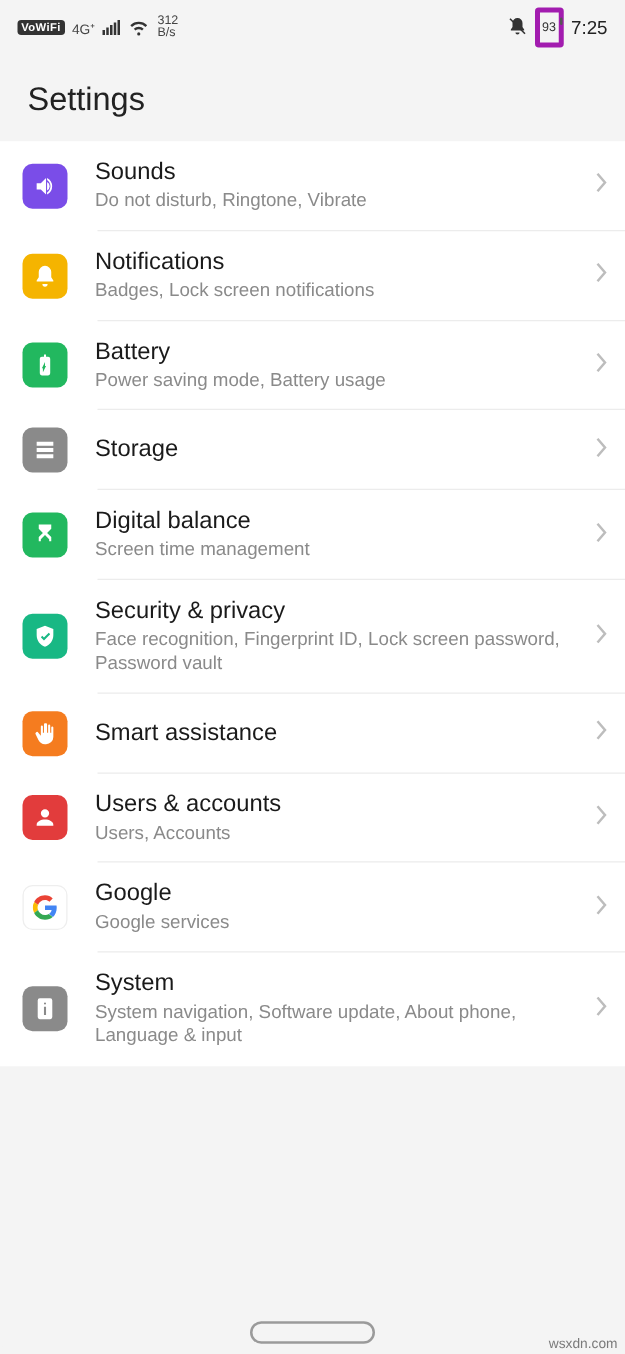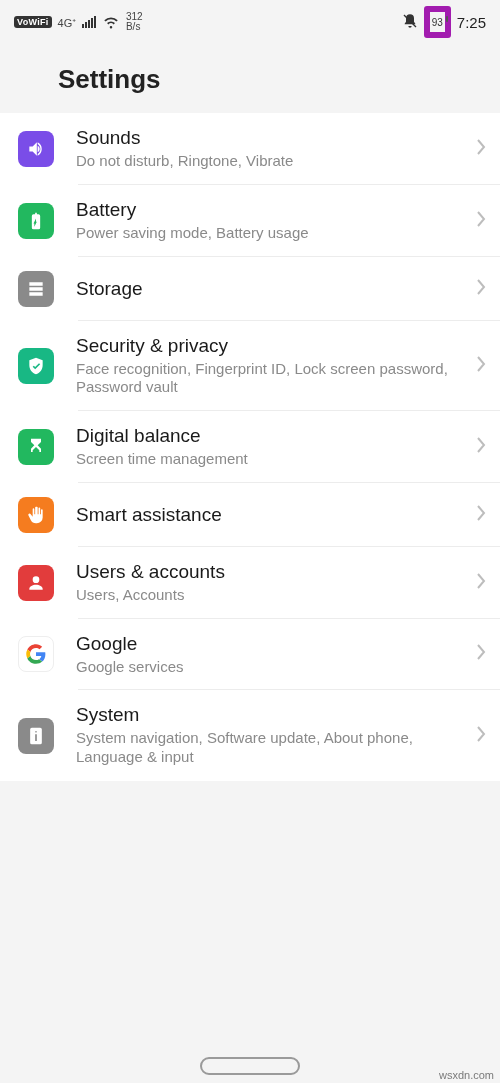--- a/index.html
+++ b/index.html
@@ -10,26 +10,26 @@
   .status-bar { display: flex; justify-content: space-between; align-items: center; padding: 6px 14px 4px 14px; font-size: 14px; color: #333; }
   .status-left { display: flex; align-items: center; gap: 6px; }
   .status-right { display: flex; align-items: center; gap: 6px; }
   .vowifi-badge { background: #333; color: #fff; font-size: 9px; font-weight: 700; padding: 1px 3px; border-radius: 3px; letter-spacing: .3px; }
   .signal { display: inline-flex; align-items: flex-end; gap: 1px; }
   .signal span { width: 2px; background: #333; display: inline-block; }
   .signal span:nth-child(1){height:4px}.signal span:nth-child(2){height:6px}.signal span:nth-child(3){height:8px}.signal span:nth-child(4){height:10px}.signal span:nth-child(5){height:12px}
   .wifi-icon svg { width: 18px; height: 18px; }
   .net-spd { font-size: 10px; line-height: 10px; color:#444; }
   .mute-icon svg { width: 16px; height: 16px; }
-  .battery { display:flex; align-items:center; border:6px solid #a21caf; border-radius:3px; padding:0 2px; font-size:10px; height:32px; position:relative; }
+  .battery { display:flex; align-items:center; border:4px solid #a21caf; border-radius:3px; padding:0 2px; font-size:10px; height:32px; position:relative; }
   .battery::after{content:"";position:absolute;right:-3px;top:4px;width:2px;height:6px;background:#555;border-radius:1px;}
   .clock { font-size: 15px; color:#222; }
 
   
-  .page-title { font-size: 26px; font-weight: 700; padding: 22px 22px 18px 22px; color:#222;margin-left:36px; }
+  .page-title { font-size: 26px; font-weight: 400; padding: 22px 22px 18px 22px; color:#222; }
 
   
   .list { background: #fff; }
   .row { display:flex; align-items:center; padding: 14px 10px 14px 18px; position: relative; }
   .row + .row::before, .list > .highlight-box + .row::before, .list > .row:first-child::before {
     content: none;
   }
   .row:not(:last-child)::after{
     content:""; position:absolute; left:78px; right:0; bottom:0; height:1px; background:#ececec;
   }
@@ -113,20 +113,34 @@
       </div>
       <div class="txt">
         <div class="title">Sounds</div>
         <div class="sub">Do not disturb, Ringtone, Vibrate</div>
       </div>
       <span class="chev"><svg viewBox="0 0 10 16">
             <path fill="none" stroke="#bdbdbd" stroke-width="2" d="M2 1l6 7-6 7"></path>
           </svg></span>
     </div>
 
+    <div class="row">
+      <div class="icon bg-yellow">
+        <svg viewBox="0 0 24 24">
+            <path d="M12 2a6 6 0 0 0-6 6v5l-2 3v1h16v-1l-2-3V8a6 6 0 0 0-6-6zm0 20a2.5 2.5 0 0 0 2.5-2.5h-5A2.5 2.5 0 0 0 12 22z"></path>
+          </svg>
+      </div>
+      <div class="txt">
+        <div class="title">Notifications</div>
+        <div class="sub">Badges, Lock screen notifications</div>
+      </div>
+      <span class="chev"><svg viewBox="0 0 10 16">
+            <path fill="none" stroke="#bdbdbd" stroke-width="2" d="M2 1l6 7-6 7"></path>
+          </svg></span>
+    </div>
 
 
     <div class="row">
       <div class="icon bg-green">
         <svg viewBox="0 0 24 24">
             <path d="M15 4h-2V2h-2v2H9a2 2 0 0 0-2 2v14a2 2 0 0 0 2 2h6a2 2 0 0 0 2-2V6a2 2 0 0 0-2-2zm-2 9-3 6v-4h-1l3-6v4h1z"></path>
           </svg>
       </div>
       <div class="txt">
         <div class="title">Battery</div>
@@ -145,43 +159,43 @@
       </div>
       <div class="txt">
         <div class="title">Storage</div>
       </div>
       <span class="chev"><svg viewBox="0 0 10 16">
             <path fill="none" stroke="#bdbdbd" stroke-width="2" d="M2 1l6 7-6 7"></path>
           </svg></span>
     </div>
 
     <div class="row">
+      <div class="icon bg-green">
+        <svg viewBox="0 0 24 24">
+            <path d="M6 2h12v4l-4 4 4 4v4H6v-4l4-4-4-4V2zm2 14v2h8v-2l-4-4-4 4z"></path>
+          </svg>
+      </div>
+      <div class="txt">
+        <div class="title">Digital balance</div>
+        <div class="sub">Screen time management</div>
+      </div>
+      <span class="chev"><svg viewBox="0 0 10 16">
+            <path fill="none" stroke="#bdbdbd" stroke-width="2" d="M2 1l6 7-6 7"></path>
+          </svg></span>
+    </div>
+
+    <div class="row">
       <div class="icon bg-teal">
         <svg viewBox="0 0 24 24">
             <path d="M12 2 4 5v6c0 5 3.4 9.6 8 11 4.6-1.4 8-6 8-11V5l-8-3zm-1 14-3-3 1.4-1.4L11 13.2l4.6-4.6L17 10l-6 6z"></path>
           </svg>
       </div>
       <div class="txt">
         <div class="title">Security &amp; privacy</div>
         <div class="sub">Face recognition, Fingerprint ID, Lock screen password, Password vault</div>
-      </div>
-      <span class="chev"><svg viewBox="0 0 10 16">
-            <path fill="none" stroke="#bdbdbd" stroke-width="2" d="M2 1l6 7-6 7"></path>
-          </svg></span>
-    </div>
-
-    <div class="row">
-      <div class="icon bg-green">
-        <svg viewBox="0 0 24 24">
-            <path d="M6 2h12v4l-4 4 4 4v4H6v-4l4-4-4-4V2zm2 14v2h8v-2l-4-4-4 4z"></path>
-          </svg>
-      </div>
-      <div class="txt">
-        <div class="title">Digital balance</div>
-        <div class="sub">Screen time management</div>
       </div>
       <span class="chev"><svg viewBox="0 0 10 16">
             <path fill="none" stroke="#bdbdbd" stroke-width="2" d="M2 1l6 7-6 7"></path>
           </svg></span>
     </div>
 
     <div class="row">
       <div class="icon bg-orange">
         <svg viewBox="0 0 24 24">
             <path d="M13 2a1 1 0 0 1 1 1v8h1V4a1 1 0 1 1 2 0v7h1V6a1 1 0 1 1 2 0v9a7 7 0 0 1-7 7h-1a7 7 0 0 1-6.3-4L3 12.5a1.5 1.5 0 0 1 2.6-1.5L8 14V5a1 1 0 1 1 2 0v6h1V3a1 1 0 0 1 1-1h1z"></path>

